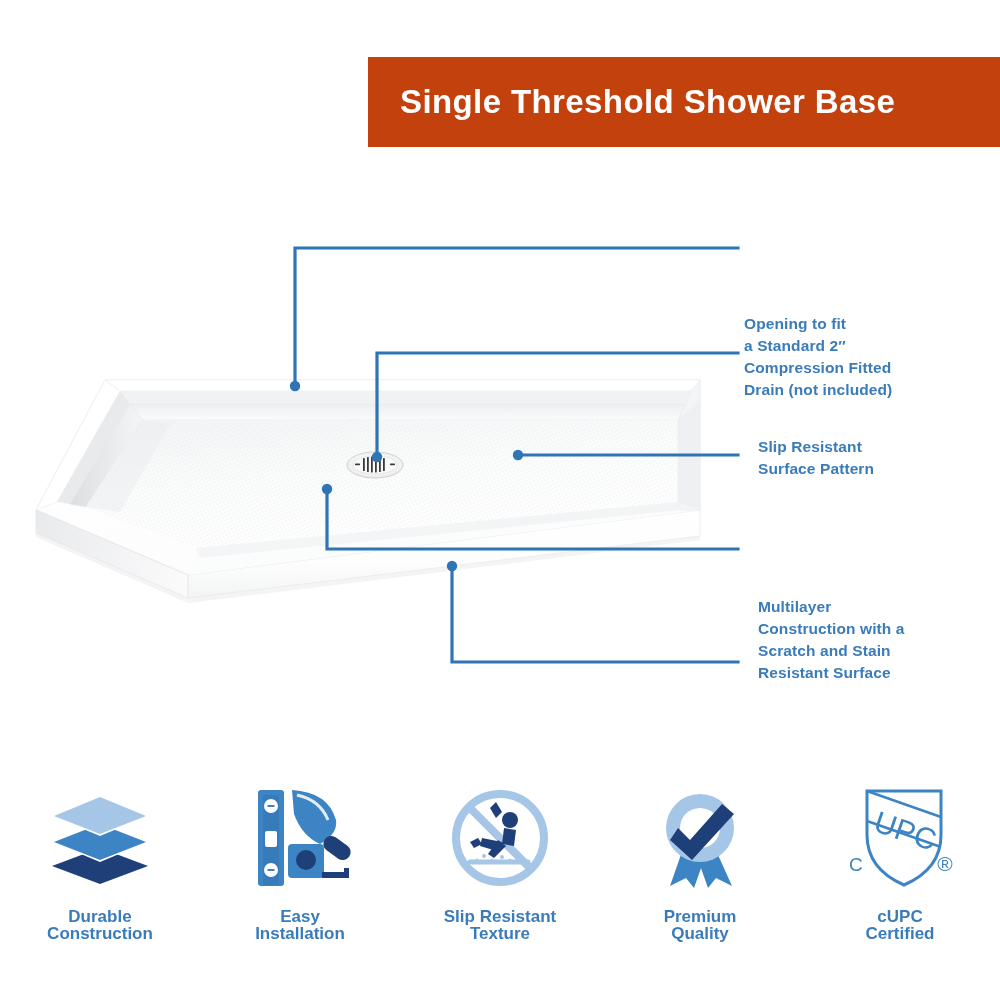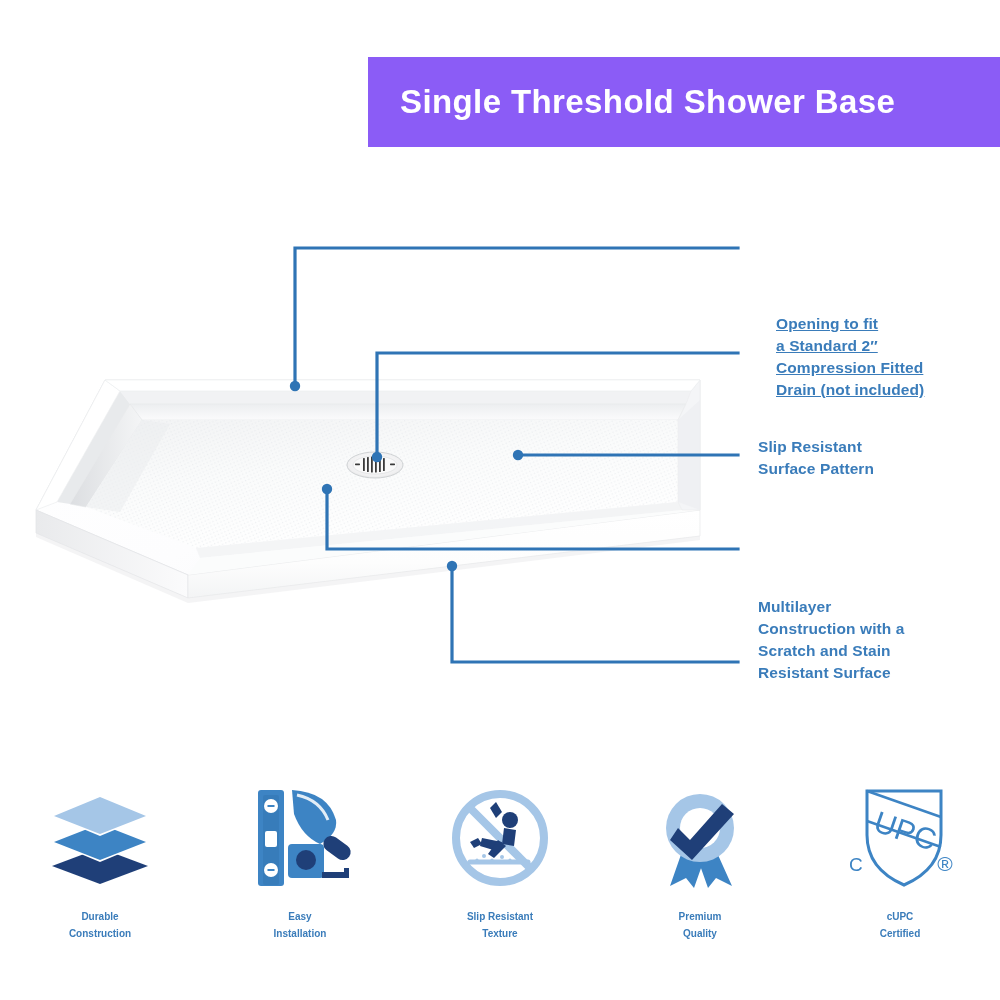--- a/index.html
+++ b/index.html
@@ -6,21 +6,21 @@
   body{
     width:1000px;height:1000px;background:#ffffff;
     font-family:"Liberation Sans", sans-serif;
     overflow:hidden;position:relative;
   }
   .stage{position:absolute;left:0;top:0;width:1000px;height:1000px;}
 
   
   .title-banner{
     position:absolute;left:368px;top:57px;width:632px;height:90px;
-    background:#8b5cf6;display:flex;align-items:center;
+    background:#c2410c;display:flex;align-items:center;
   }
   .title-text{
     color:#ffffff;font-size:33px;font-weight:bold;letter-spacing:.4px;
     padding-left:32px;white-space:nowrap;
   }
 
   
   .product{position:absolute;left:10px;top:360px;width:730px;height:250px;}
   .product svg{display:block;}
 
@@ -39,21 +39,21 @@
   .features{
     position:absolute;left:0;top:782px;width:1000px;height:190px;
     display:flex;align-items:flex-start;justify-content:space-around;
   }
   .feature{
     width:166px;display:flex;flex-direction:column;align-items:center;
   }
   .feature-art{height:112px;display:flex;align-items:center;justify-content:center;}
   .feature-label{
     margin-top:14px;text-align:center;color:#3a7cba;
-    font-weight:bold;font-size:10px;line-height:17px;white-space:pre-line;
+    font-weight:bold;font-size:17px;line-height:17px;white-space:pre-line;
   }
 </style>
 </head>
 <body>
 
 <div class="stage">
 
   <div class="title-banner">
     <div class="title-text">Single Threshold Shower Base</div>
   </div>
@@ -172,21 +172,21 @@
         <circle cx="295" cy="386" r="5.2"></circle>
         <circle cx="377" cy="457" r="5.2"></circle>
         <circle cx="518" cy="455" r="5.2"></circle>
         <circle cx="327" cy="489" r="5.2"></circle>
         <circle cx="452" cy="566" r="5.2"></circle>
       </g>
     </svg>
   </div>
 
 
-  <div class="callout" style="left:776px;top:313px;text-decoration:underline;">Opening to fit
+  <div class="callout" style="left:744px;top:313px;">Opening to fit
 a Standard 2″
 Compression Fitted
 Drain (not included)</div>
 
   <div class="callout" style="left:758px;top:436px;">Slip Resistant
 Surface Pattern</div>
 
 
   <div class="callout" style="left:758px;top:596px;">Multilayer
 Construction with a

